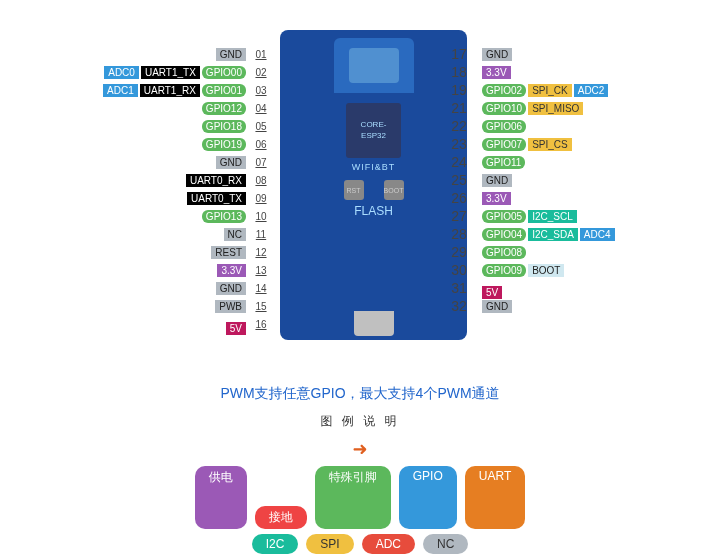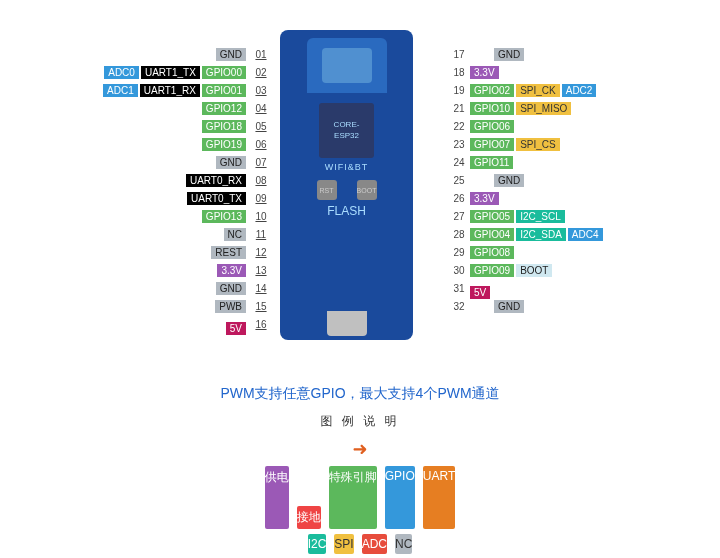--- a/index.html
+++ b/index.html
@@ -17,21 +17,21 @@
       position: relative;
       width: 720px;
       height: 380px;
     }
 
     
     .board {
       position: absolute;
       left: 280px;
       top: 30px;
-      width: 133px;
+      width: 187px;
       height: 310px;
       background: #1a4a9c;
       border-radius: 8px;
       display: flex;
       flex-direction: column;
       align-items: center;
       justify-content: flex-start;
       overflow: hidden;
     }
 
@@ -110,22 +110,22 @@
 
     
     .lbl {
       display: inline-block;
       padding: 1px 4px;
       font-size: 10px;
       white-space: nowrap;
       font-weight: normal;
     }
 
-    .lbl-gray { background: #b0b8c0; color: #222; margin-left: 24px; }
-    .lbl-green { background: #5cb85c; color: #fff; }
+    .lbl-gray { background: #b0b8c0; color: #222; }
+    .lbl-green { background: #5cb85c; color: #fff; border-radius: 6px; }
     .lbl-purple { background: #9b59b6; color: #fff; }
     .lbl-blue { background: #3498db; color: #fff; }
     .lbl-yellow { background: #f0c040; color: #333; }
     .lbl-orange { background: #000000; color: #fff; }
     .lbl-teal { background: #1abc9c; color: #fff; }
     .lbl-light { background: #d0e8f0; color: #222; }
     .lbl-red { background: #be185d; color: #fff; margin-top: 8px; }
 
     
     .left-labels {
@@ -161,25 +161,25 @@
     .pin-num-left {
       font-size: 10px;
       color: #444;
       width: 18px;
       text-align: center;
       margin-left: 4px;
       text-decoration: underline;
     }
 
     .pin-num-right {
-      font-size: 10px;
+      font-size: 14px;
       color: #444;
       width: 18px;
       text-align: center;
-      margin-right: 0;
+      margin-right: 12px;
     }
 
     
     .bottom-area {
       position: absolute;
       top: 385px;
       left: 0;
       width: 720px;
     }
 
@@ -207,24 +207,24 @@
     }
 
     .legend-row {
       display: flex;
       justify-content: center;
       gap: 8px;
       margin-bottom: 5px;
     }
 
     .legend-item {
-      padding: 3px 0;
+      padding: 3px 14px;
       font-size: 12px;
       color: #fff;
-      border-radius: 2px;
+      border-radius: 10px;
     }
     .legend-item.gray { background: #ef4444; color: #fff; margin-top: 40px; }
     .legend-item.gray2 { background: #b0b8c0; color: #333; }
     .legend-item.purple { background: #9b59b6; }
     .legend-item.green { background: #5cb85c; }
     .legend-item.blue { background: #3498db; }
     .legend-item.orange { background: #e67e22; }
     .legend-item.yellow { background: #f0c040; color: #333; }
     .legend-item.teal { background: #1abc9c; }
     .legend-item.red { background: #e74c3c; }

